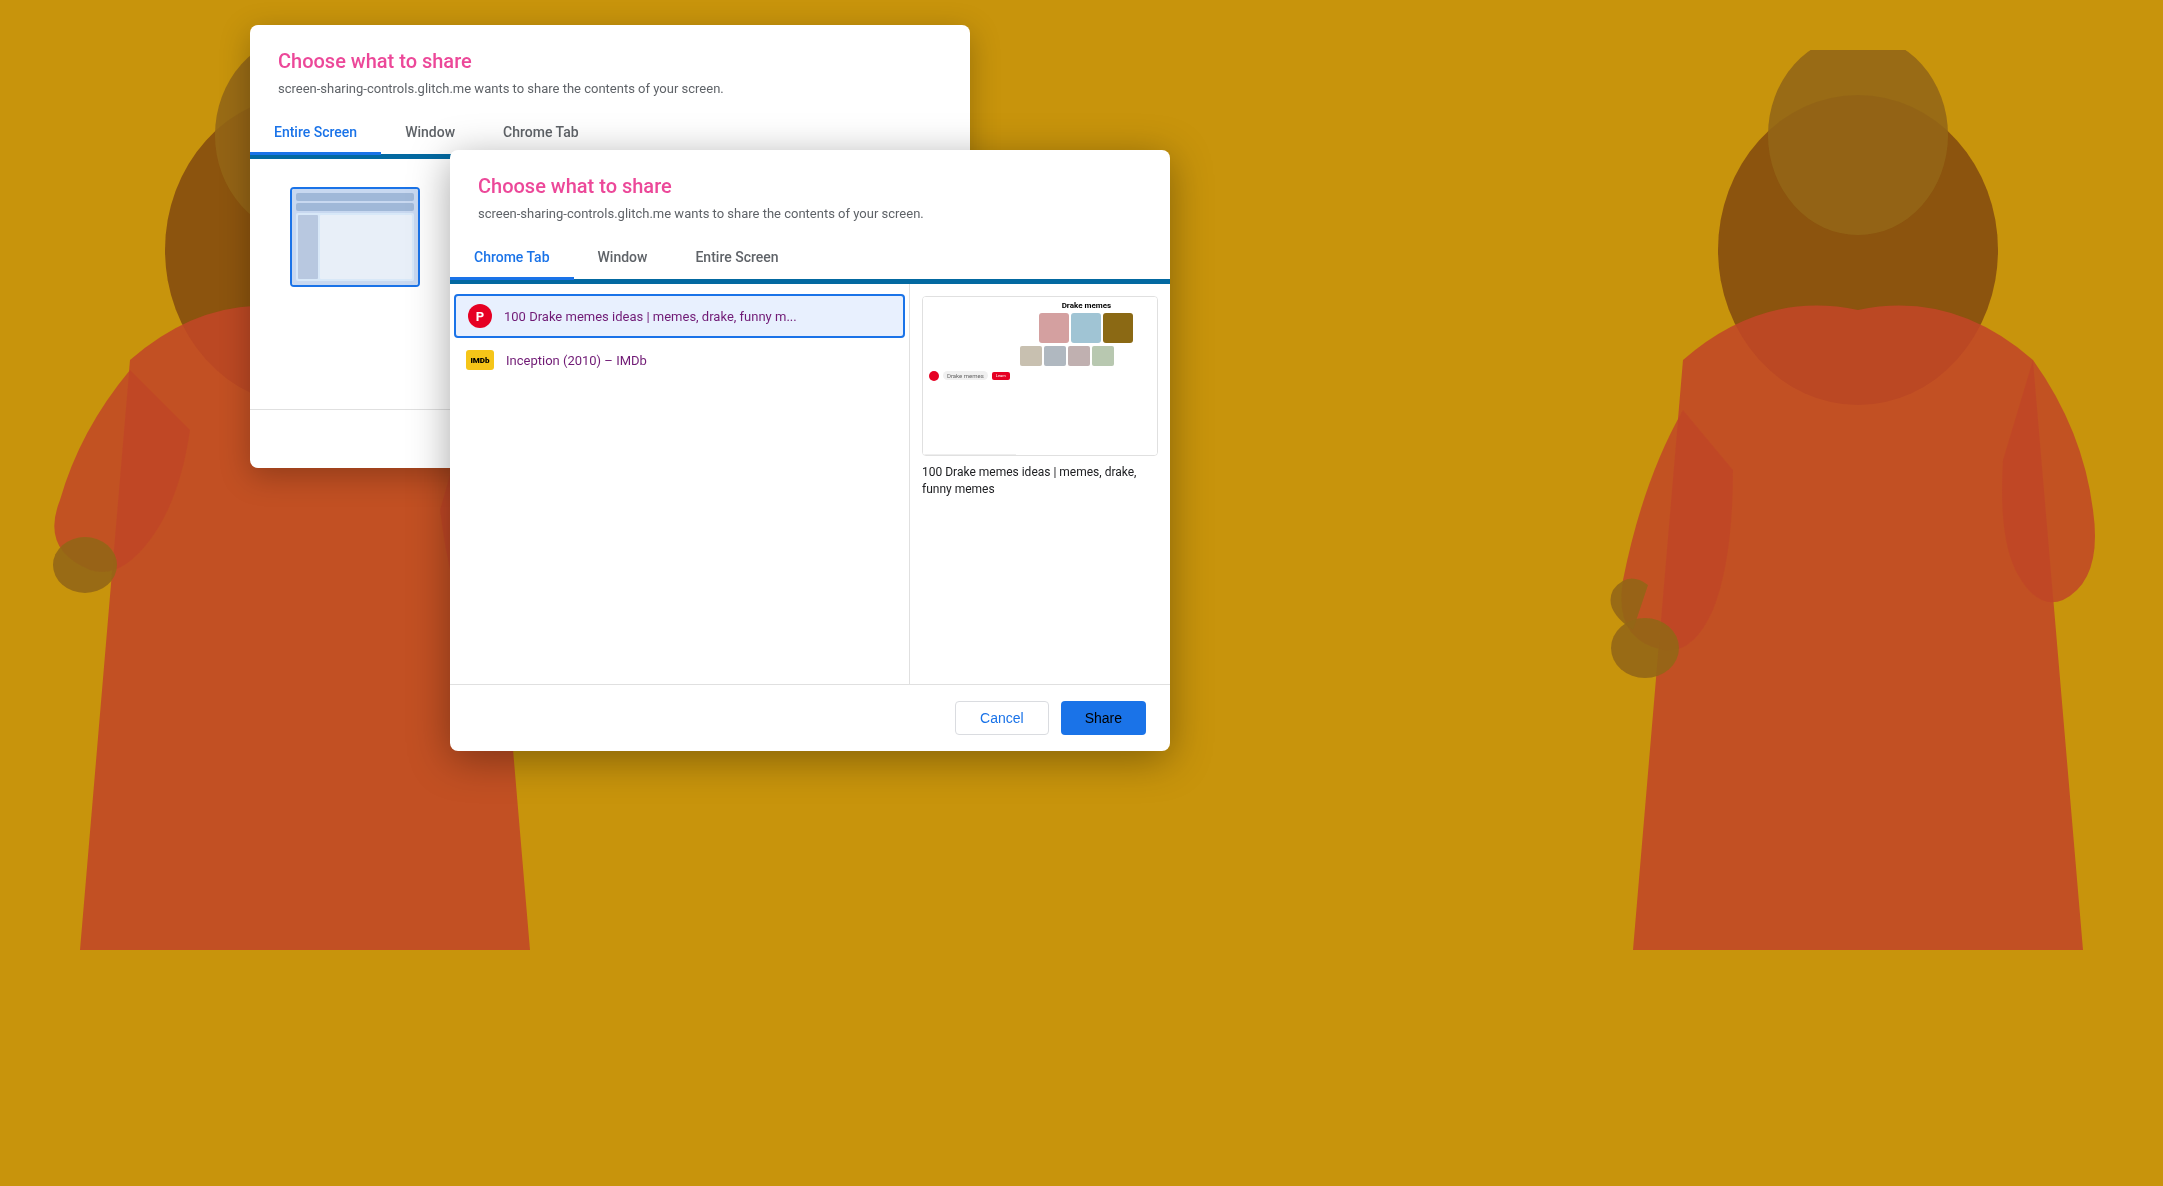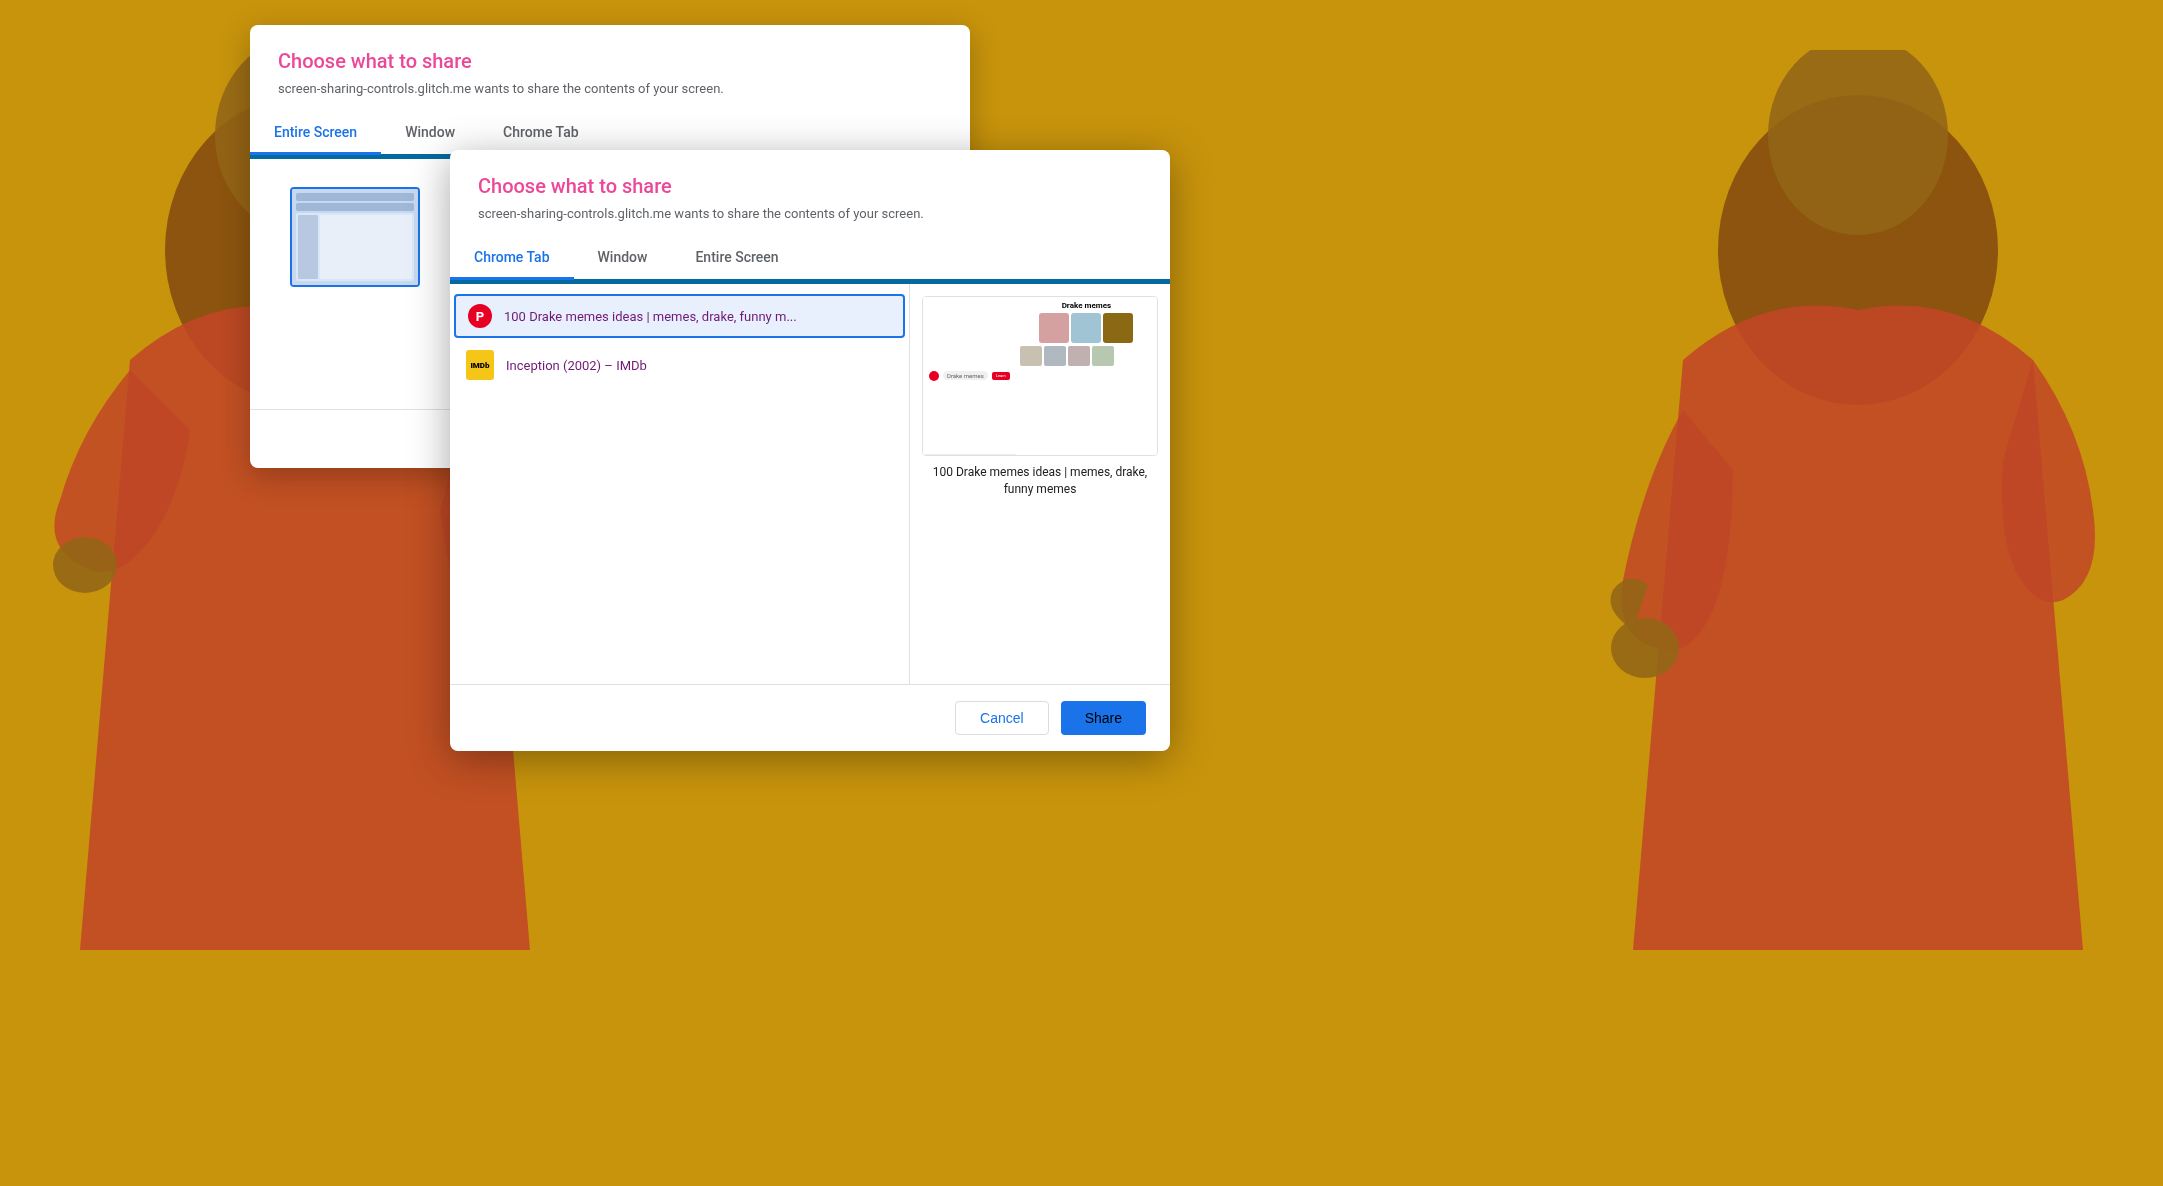--- a/index.html
+++ b/index.html
@@ -139,21 +139,21 @@
       font-size: 13px;
     }
 
     .imdb-icon {
       background: #f5c518;
       color: #000;
       font-size: 8px;
       font-weight: 900;
       border-radius: 3px;
       width: 28px;
-      height: 30px;
+      height: 20px;
     }
 
     .list-item-text {
       font-size: 13px;
       color: #701a75;
       white-space: nowrap;
       overflow: hidden;
       text-overflow: ellipsis;
     }
 
@@ -173,21 +173,20 @@
       border-radius: 4px;
       overflow: hidden;
       height: 160px;
     }
 
     .preview-caption {
       font-size: 12px;
       color: #202124;
       font-weight: 400;
       line-height: 1.4;
-      text-align: center;
     }
 
     
     .dialog-footer {
       display: flex;
       justify-content: flex-end;
       gap: 12px;
       padding: 16px 24px;
       border-top: 1px solid #e0e0e0;
     }
@@ -387,21 +386,21 @@
 
       <div class="list-panel">
 
         <div class="list-item-row selected">
           <div class="list-icon pinterest-icon">P</div>
           <span class="list-item-text">100 Drake memes ideas | memes, drake, funny m...</span>
         </div>
 
         <div class="list-item-row">
           <div class="list-icon imdb-icon">IMDb</div>
-          <span class="list-item-text">Inception (2002) – IMDb</span>
+          <span class="list-item-text">Inception (2010) – IMDb</span>
         </div>
       </div>
 
       <div class="preview-panel">
         <div class="preview-image">
 
           <div style="background:#fff; height:100%; display:flex; flex-direction:row;">
 
             <div style="background:#fff; border-bottom:1px solid #eee; padding:3px 6px; display:flex; align-items:center; gap:4px;">
               <div style="width:10px;height:10px;border-radius:50%;background:#e60023;"></div>

